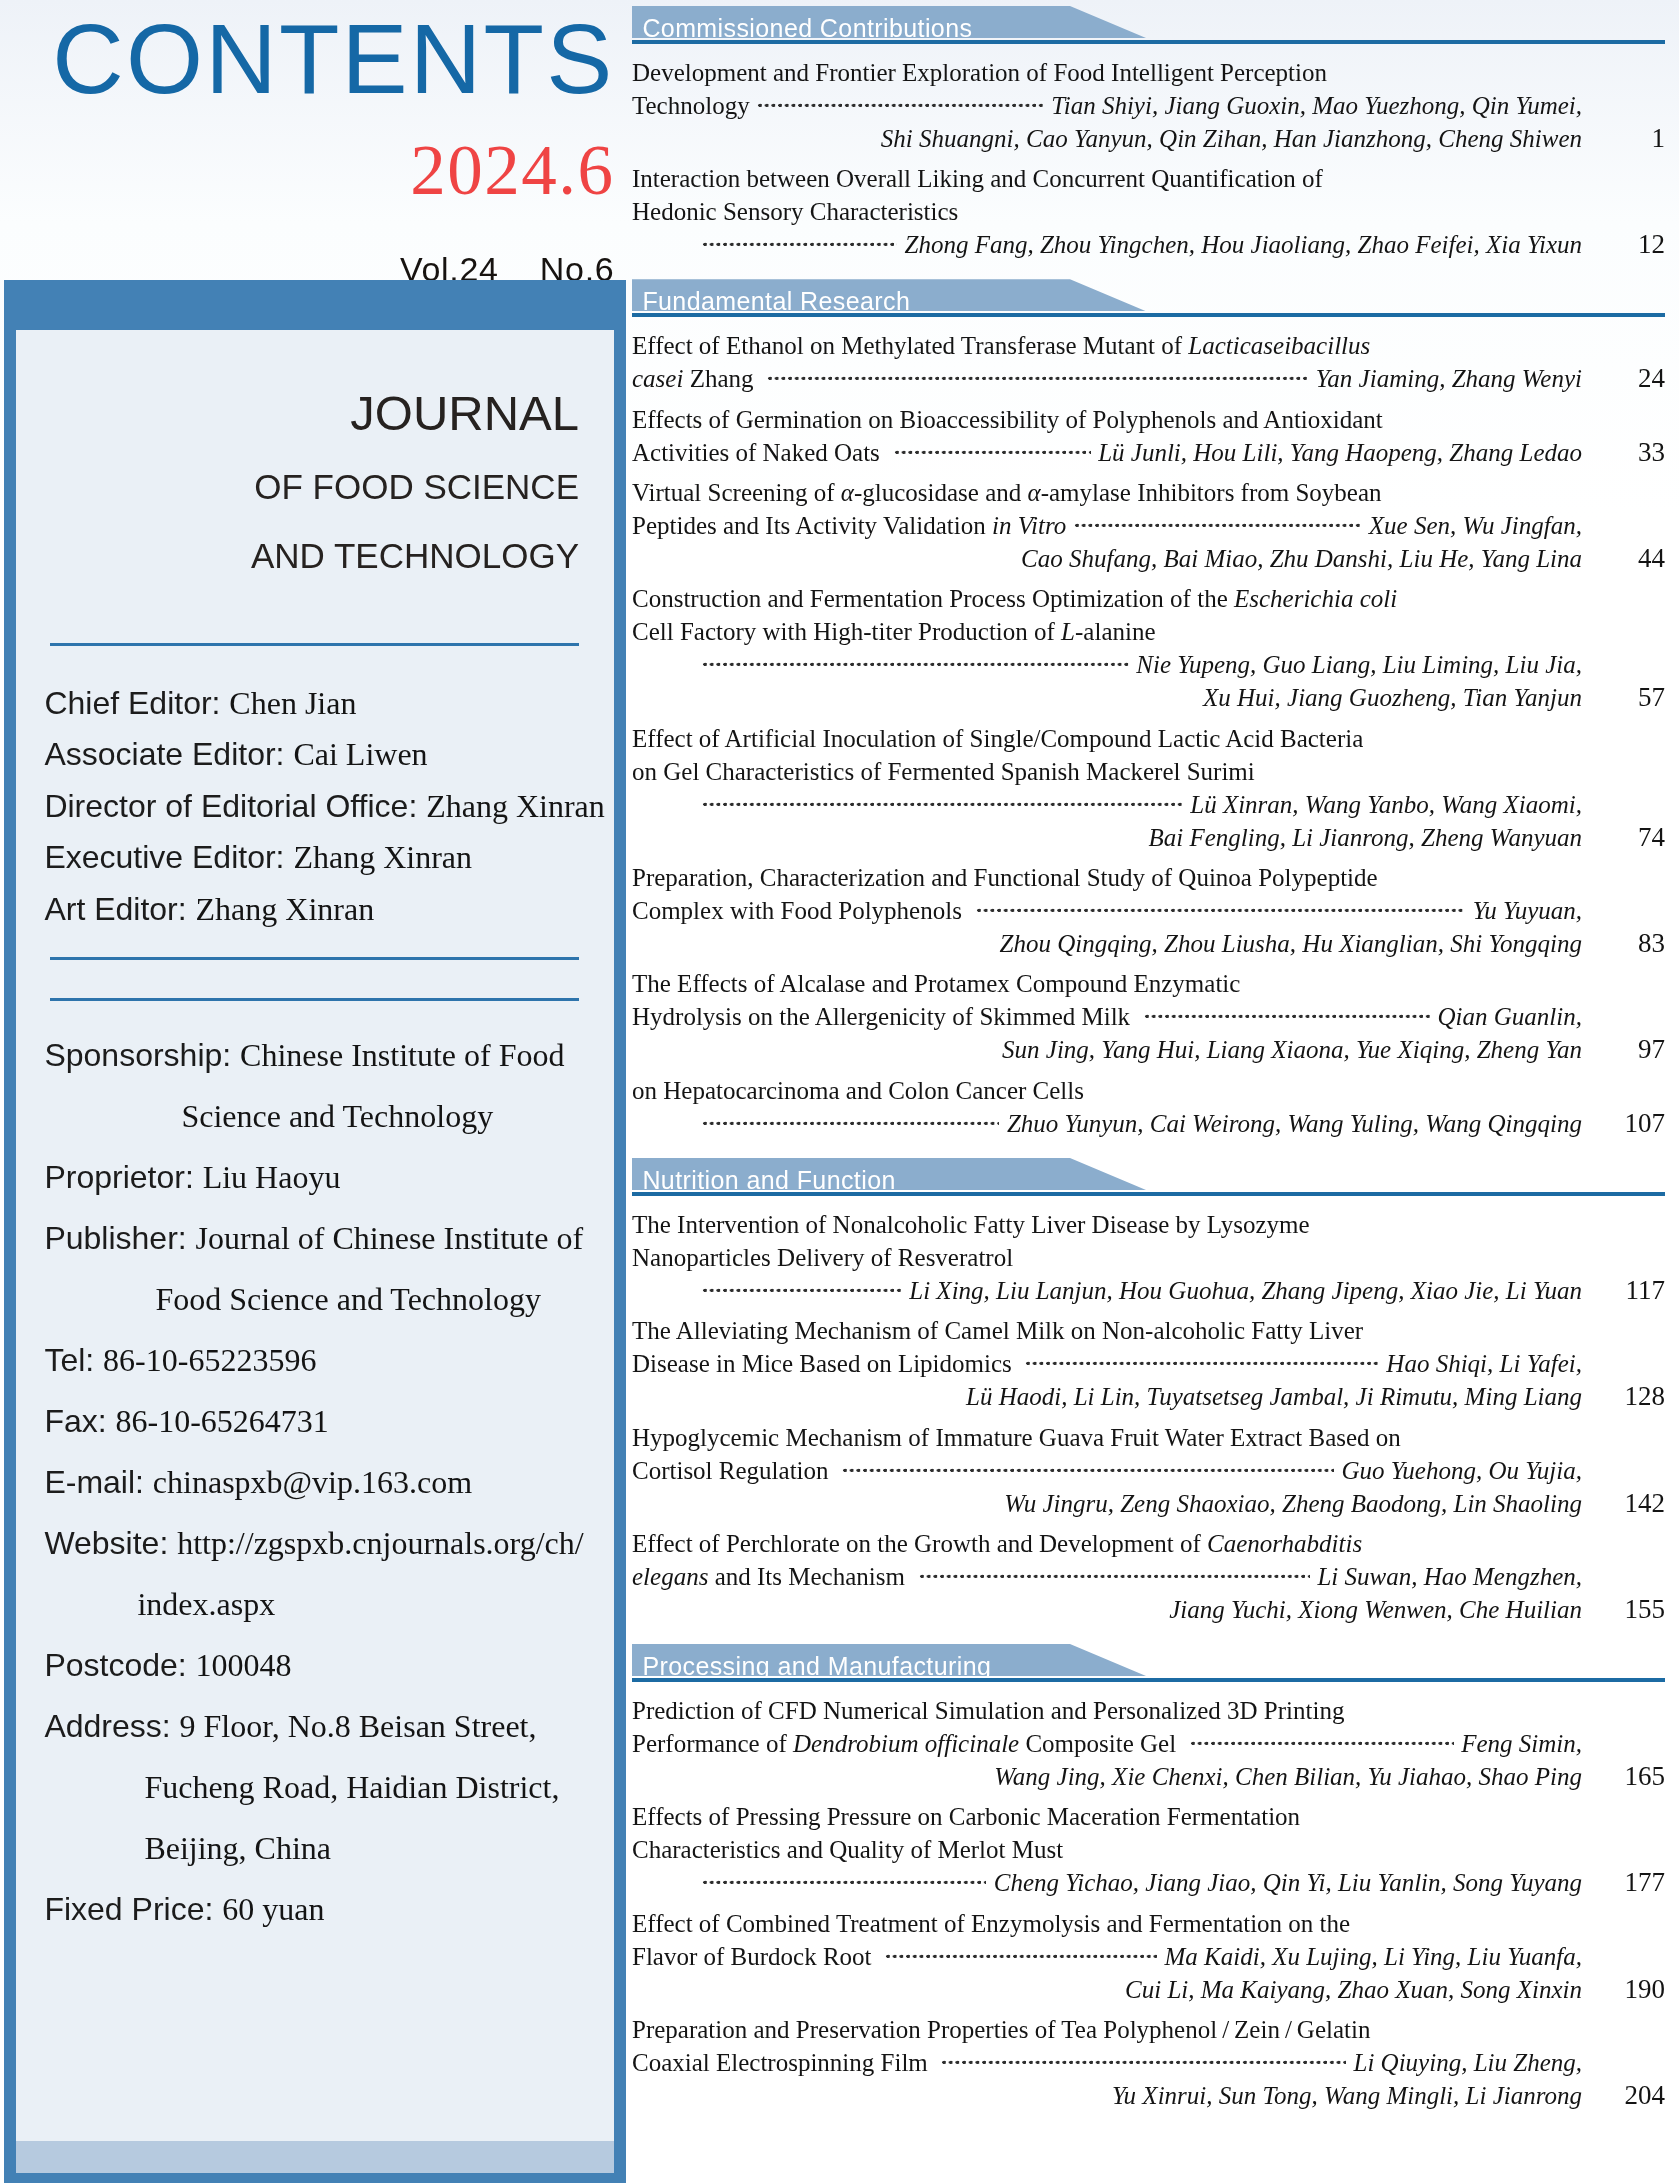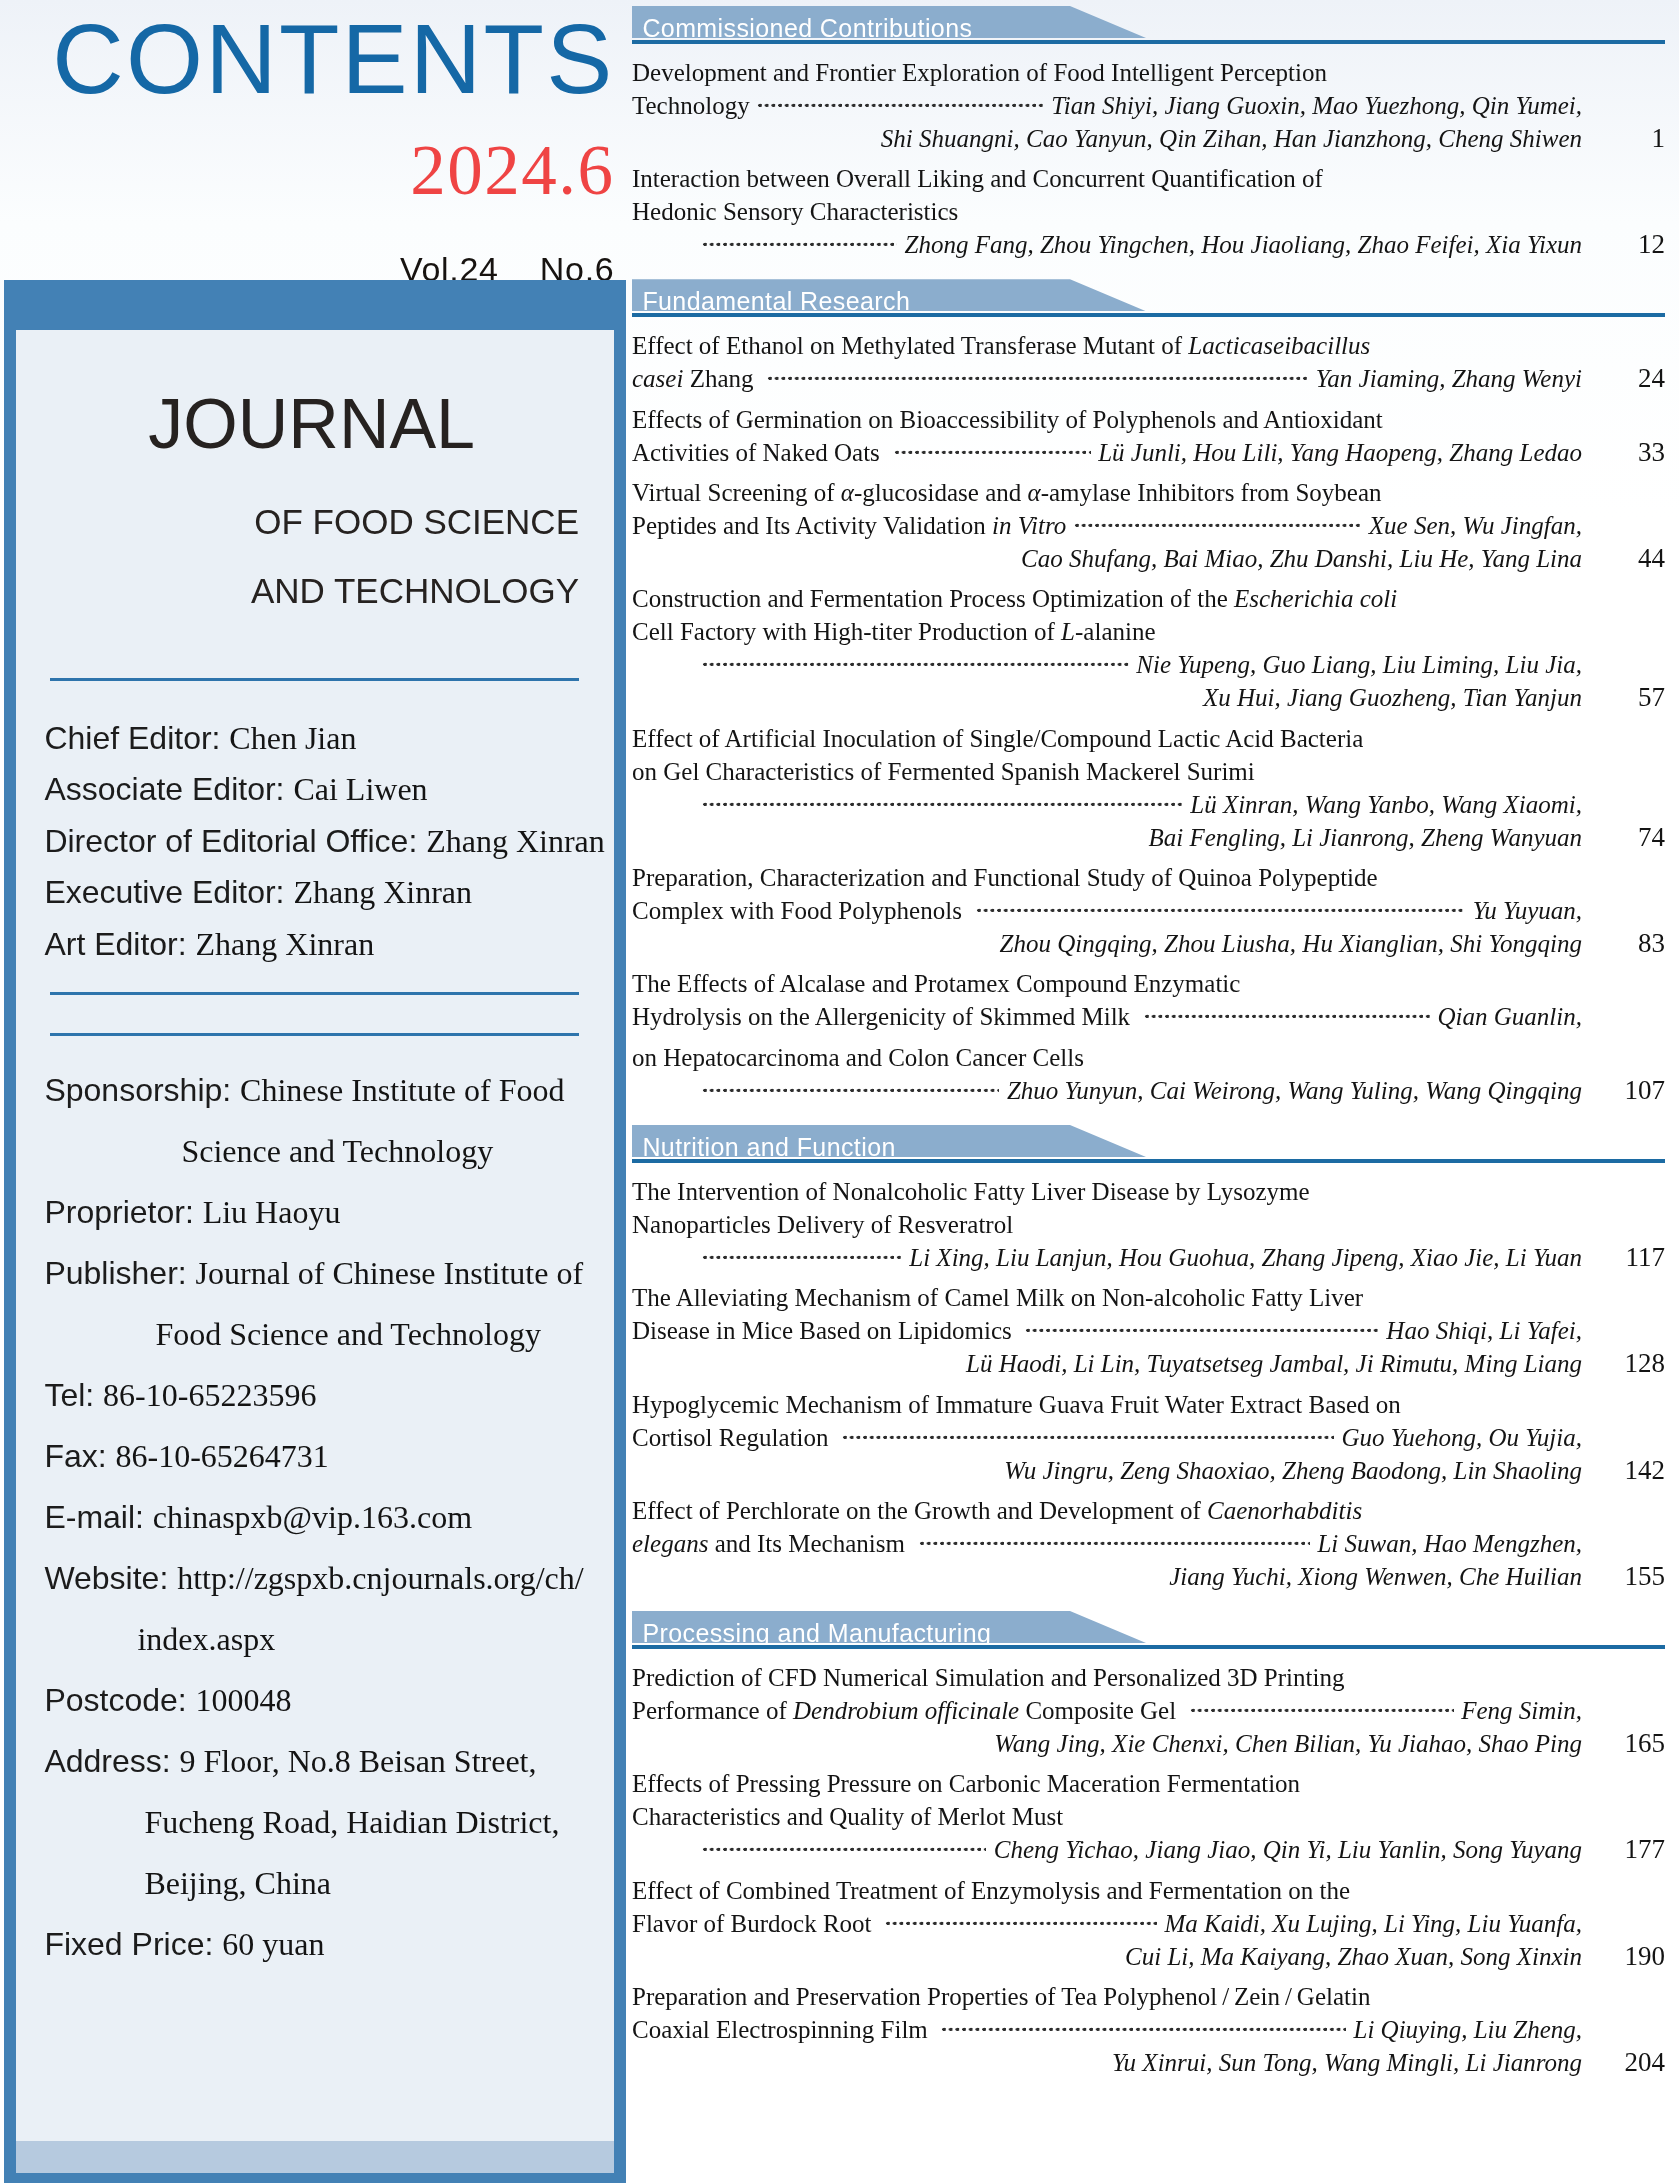--- a/index.html
+++ b/index.html
@@ -15,21 +15,21 @@
     letter-spacing:2.2px;color:#1568a6;font-weight:400;}
   .issue-no{font-family:"Liberation Serif",serif;font-size:71px;line-height:1;letter-spacing:1.5px;
     color:#ef4444;margin-top:25px;}
   .vol-no{font-family:"Liberation Sans",sans-serif;font-size:34px;line-height:1;color:#171310;
     margin-top:46px;word-spacing:31px;letter-spacing:0.7px;}
   .info-box{position:absolute;left:4.4px;top:280px;width:622px;height:1903px;box-sizing:border-box;
     background:#4381b5;padding:50px 12px 10.4px 12px;display:flex;flex-direction:column;}
   .box-inner{background:#eaf0f6;flex:1;box-sizing:border-box;padding:34px 31px 0 28px;overflow:hidden;}
   .box-strip{height:32px;background:#b6cadf;}
   .jtitle{text-align:right;font-family:"Liberation Sans",sans-serif;color:#262220;padding-right:4.4px;}
-  .jtitle-main{font-size:70px;line-height:1;margin:25px 0 28px 0;text-align:center;}
+  .jtitle-main{font-size:49px;line-height:1;margin:25px 0 14px 0;}
   .jtitle-sub{font-size:35px;line-height:69px;}
   .rule{border:0;border-top:3px solid #2e74ac;margin:53px 4.4px 44px 6px;}
   .rule.r2a{margin:34px 4.4px 0 6px;}
   .rule.r2b{margin:38px 4.4px 41px 6px;}
   .kv-line{font-size:32px;line-height:27px;white-space:pre;}
   .editor-line{margin-bottom:24.4px;}
   .info-line{margin-bottom:34px;}
   .kv-label{font-family:"Liberation Sans",sans-serif;color:#1c1c1c;}
   .kv-value{font-family:"Liberation Serif",serif;color:#141414;}
   
@@ -150,20 +150,21 @@
           <div class="line r"><em class="sg">Bai Fengling, Li Jianrong, Zheng Wanyuan</em><span class="pg">74</span></div>
         </div>
         <div class="entry">
           <div class="line"><span class="sg">Preparation, Characterization and Functional Study of Quinoa Polypeptide</span></div>
           <div class="line"><span class="sg">Complex with Food Polyphenols </span><span class="leader"></span><em class="sg">Yu Yuyuan,</em></div>
           <div class="line r"><em class="sg">Zhou Qingqing, Zhou Liusha, Hu Xianglian, Shi Yongqing</em><span class="pg">83</span></div>
         </div>
         <div class="entry">
           <div class="line"><span class="sg">The Effects of Alcalase and Protamex Compound Enzymatic</span></div>
           <div class="line"><span class="sg">Hydrolysis on the Allergenicity of Skimmed Milk </span><span class="leader"></span><em class="sg">Qian Guanlin,</em></div>
+          <div class="line r"><em class="sg">Sun Jing, Yang Hui, Liang Xiaona, Yue Xiqing, Zheng Yan</em><span class="pg">97</span></div>
         </div>
         <div class="entry">
           <div class="line"><span class="sg">on Hepatocarcinoma and Colon Cancer Cells</span></div>
           <div class="line ind"><span class="leader"></span><em class="sg">Zhuo Yunyun, Cai Weirong, Wang Yuling, Wang Qingqing</em><span class="pg">107</span></div>
         </div>
       </div>
     </div>
     <div class="sec">
       <div class="sec-band">Nutrition and Function</div>
       <div class="sec-rule"></div>

